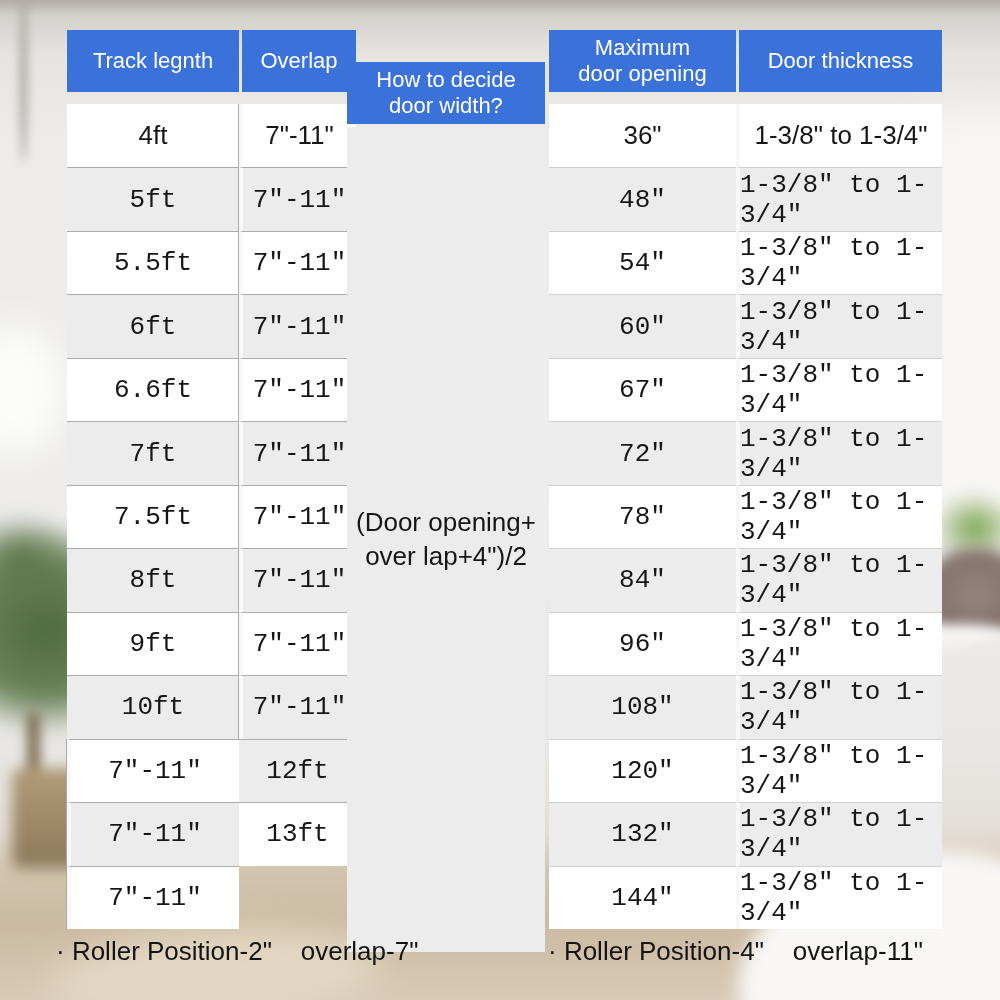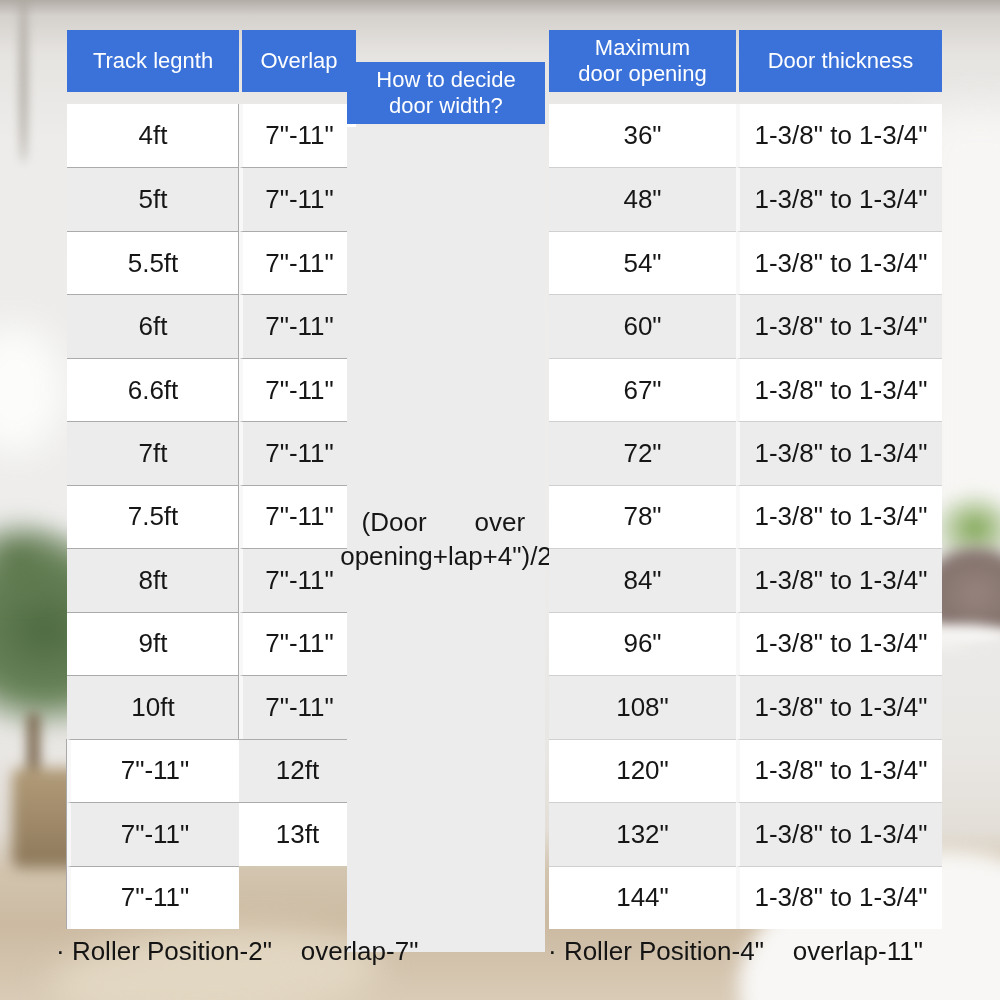--- a/index.html
+++ b/index.html
@@ -56,26 +56,26 @@
   .tbl-left  .tbody { grid-template-columns: 172px 117px; }
   .tbl-right .tbody { grid-template-columns: 187px 206px; }
 
   .cell {
     display: flex; align-items: center; justify-content: center;
     font-size: 26px; color: var(--ink); background: #fff;
   }
   .cell.shade { background: var(--shade); }
   .cell.col2 { border-left: 4px solid #f8f8f8; }
   .tbl-left  .cell.col2 { box-shadow: -1px 0 0 #a9a9a9; }
-  .cell.topline { border-top: 1px solid #ababab; }
+  .cell.topline { border-top: 1px solid #ababab; font-family: Liberation Mono, monospace; }
   .tbl-right .cell.topline { border-top-color: #d0d0d0; }
 
   .mid-body {
     height: 825px; background: var(--shade);
-    display: flex; flex-direction: row; align-items: center; justify-content: center;
+    display: flex; flex-direction: column; align-items: center; justify-content: center;
     font-size: 26px; color: var(--ink); line-height: 1.3; text-align: center;
   }
 
   
   .footnote {
     position: absolute; top: 936px; font-size: 26px; color: #141414; white-space: pre;
   }
   .footnote-left  { left: 56px; }
   .footnote-right { left: 548px; }
 </style>

